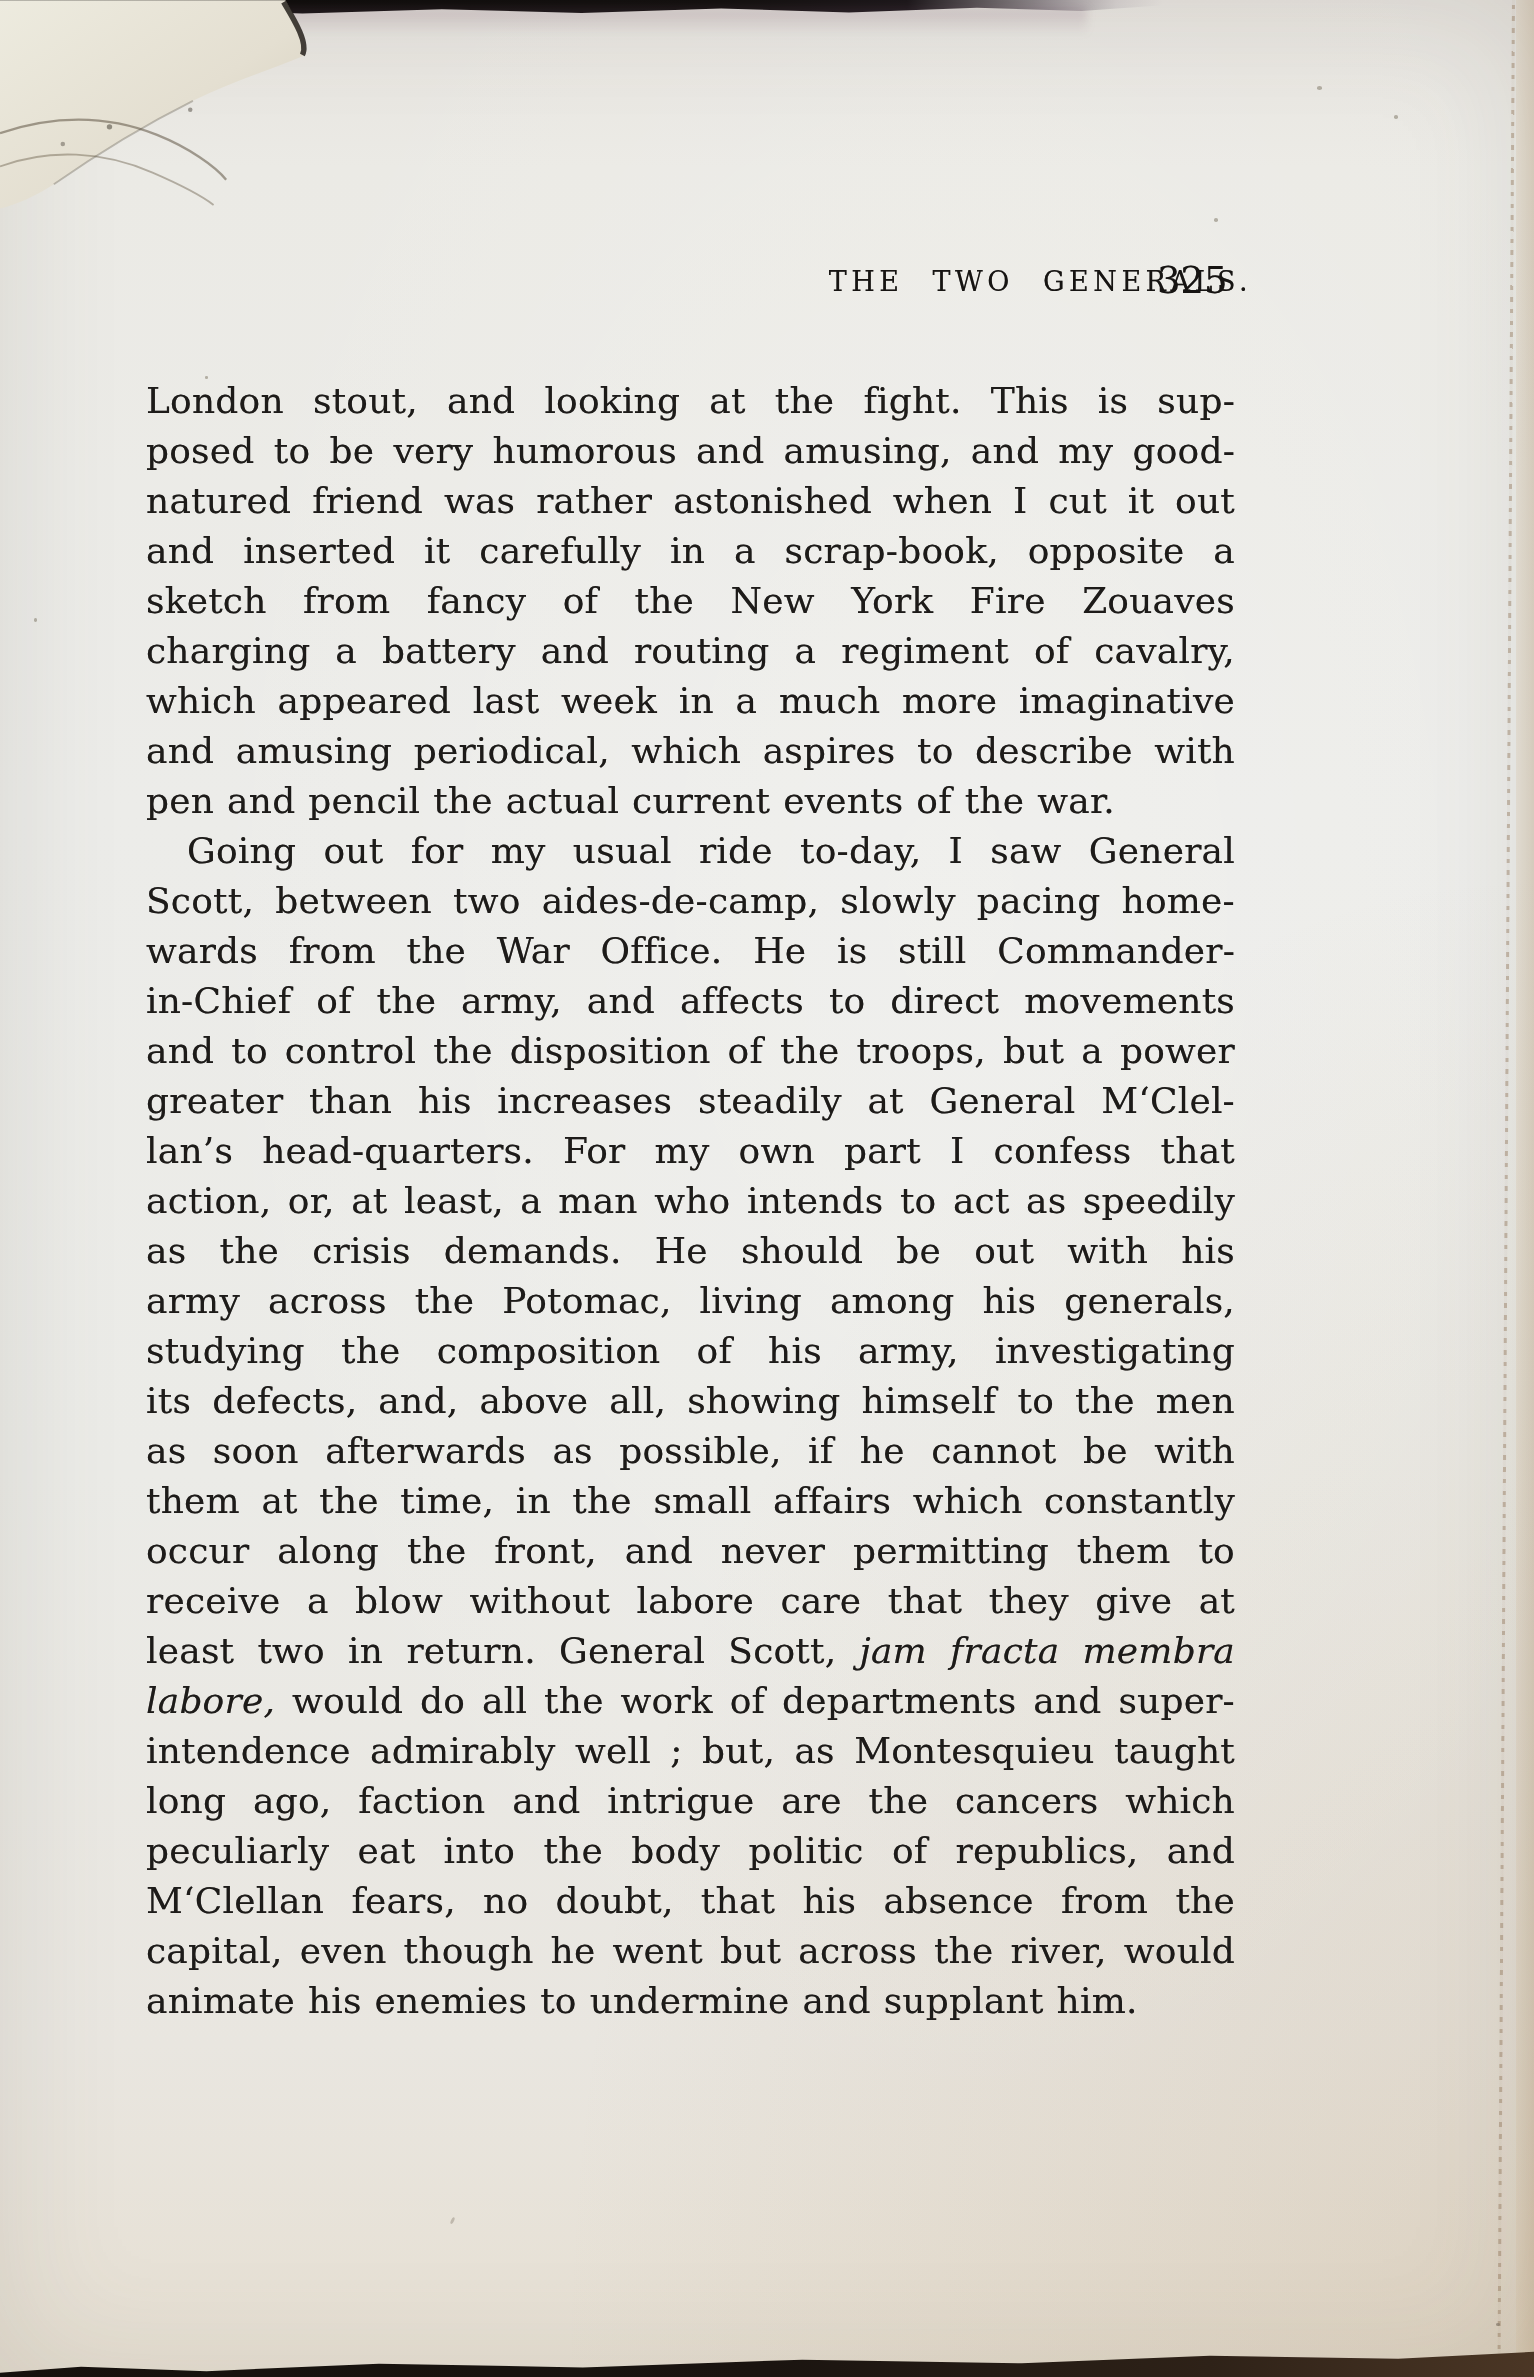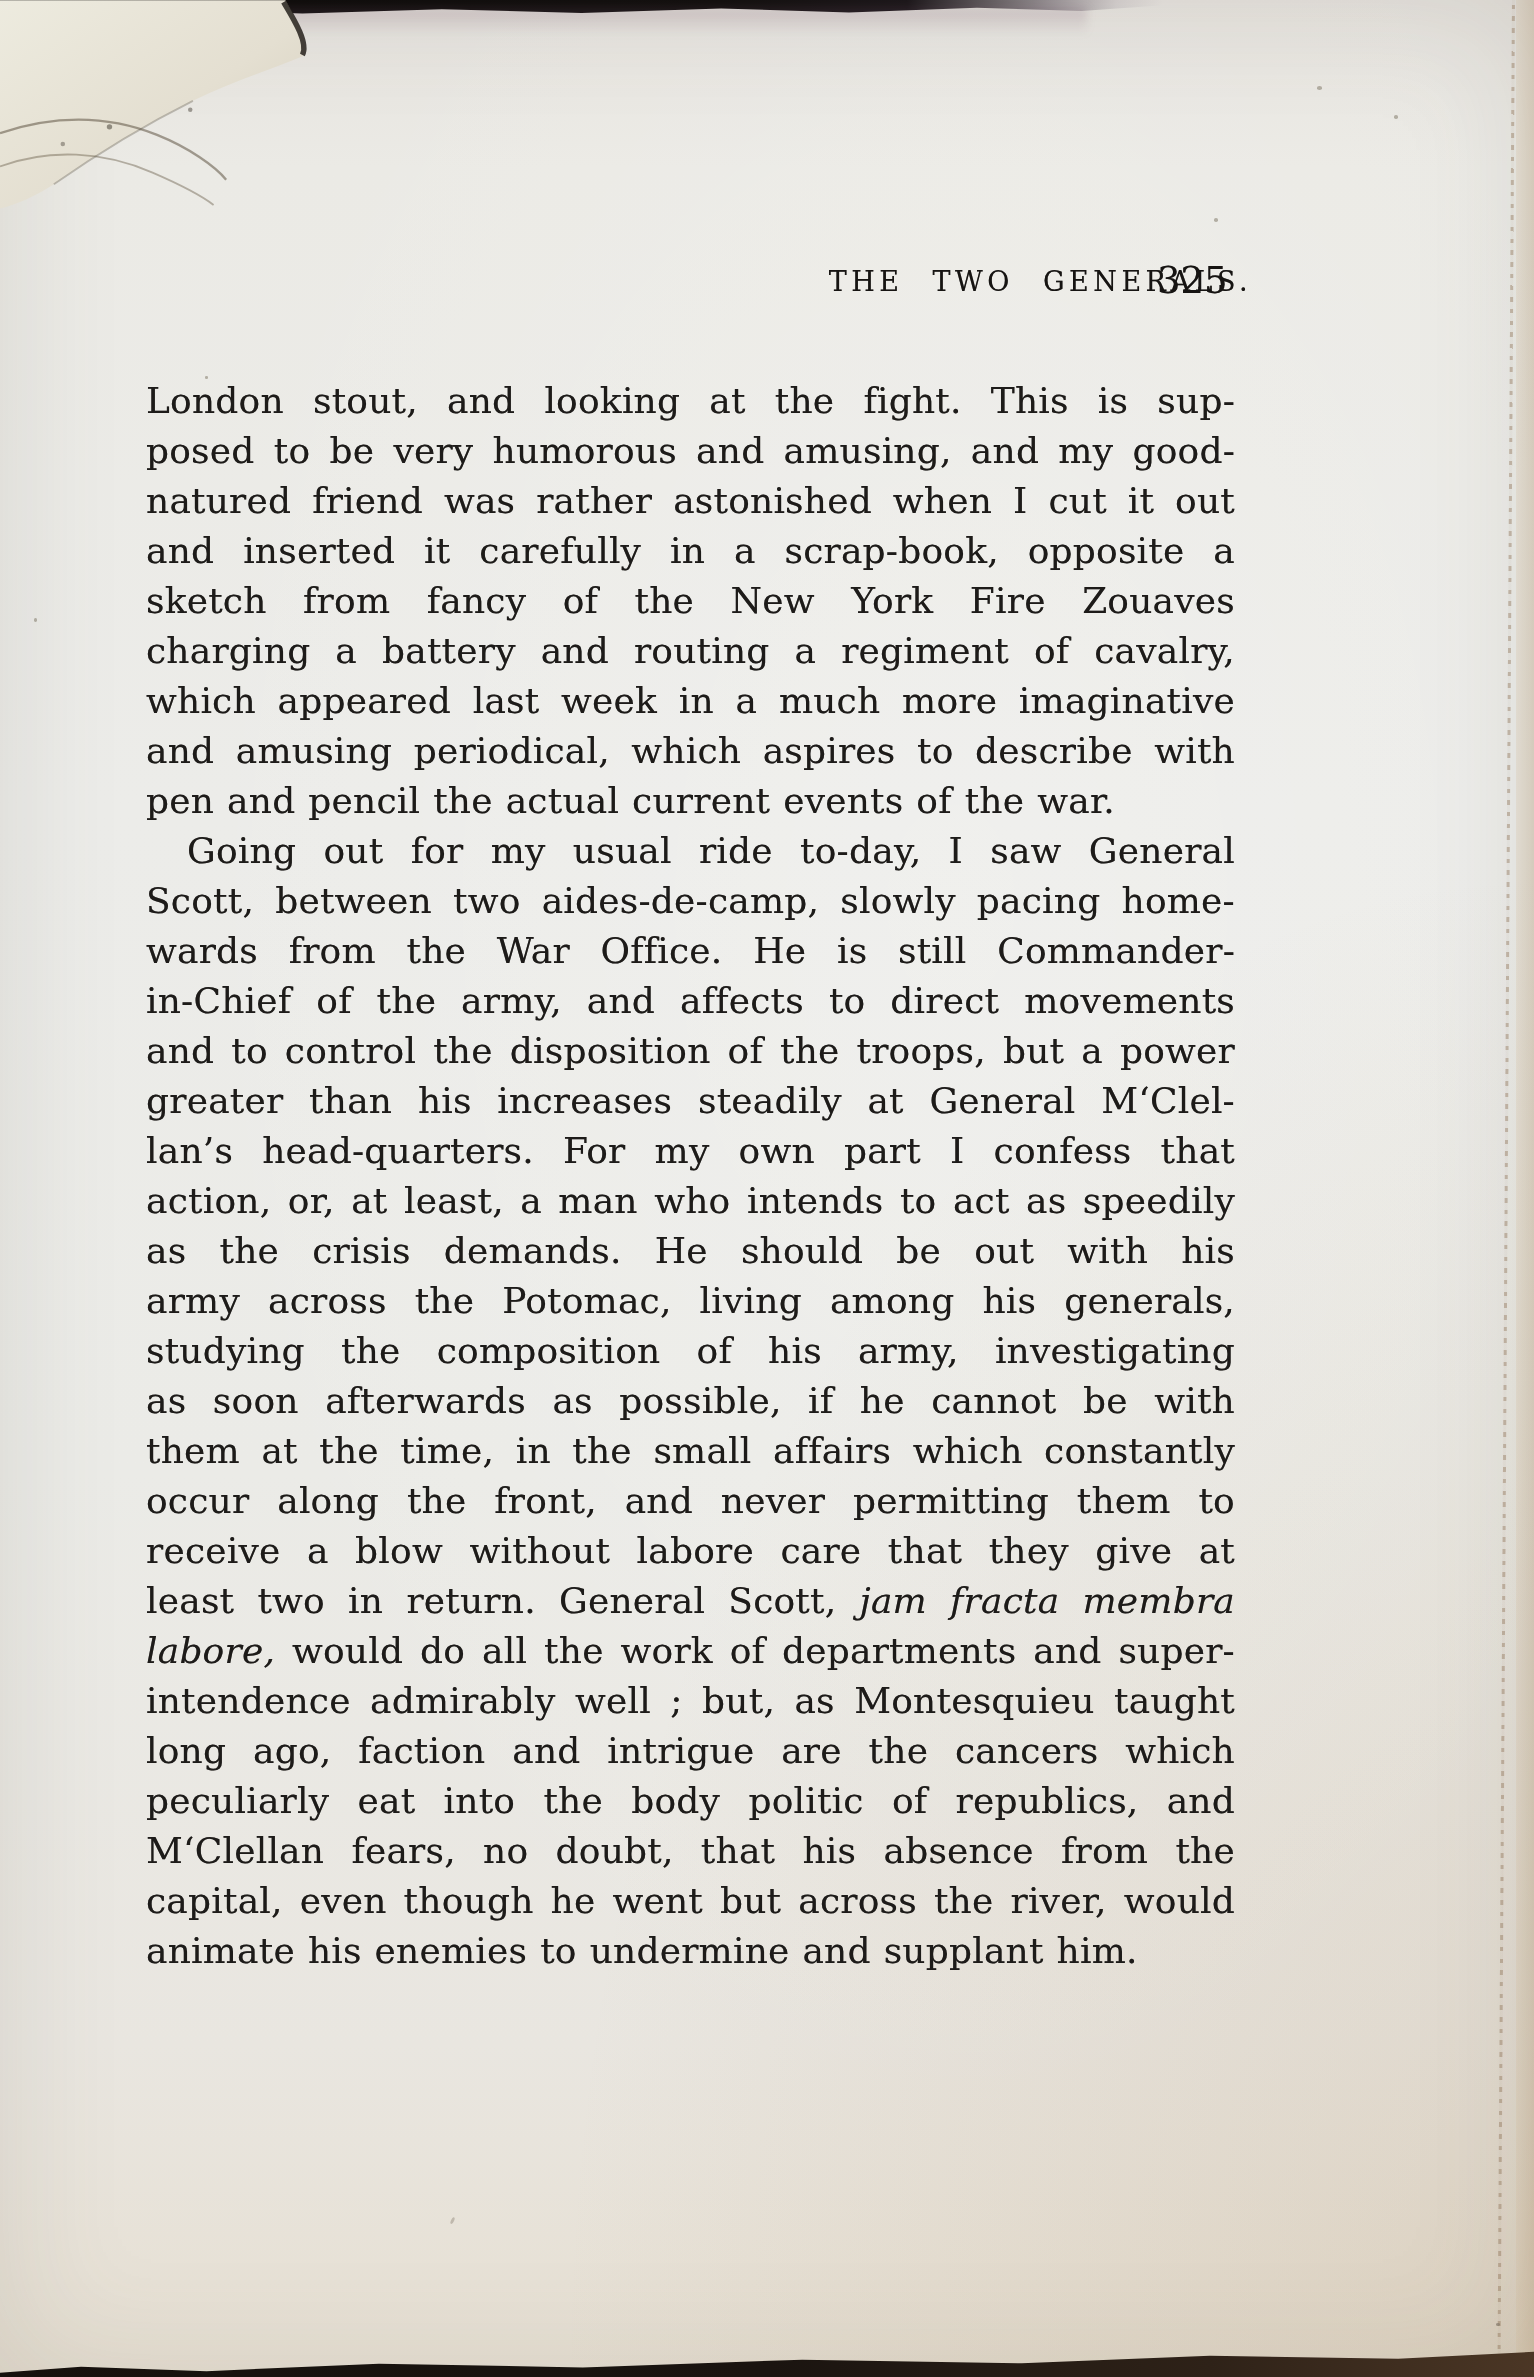--- a/index.html
+++ b/index.html
@@ -134,20 +134,21 @@
       <div class="line"><span>Scott, between two aides-de-camp, slowly pacing home-</span></div>
       <div class="line"><span>wards from the War Office.  He is still Commander-</span></div>
       <div class="line"><span>in-Chief of the army, and affects to direct movements</span></div>
       <div class="line"><span>and to control the disposition of the troops, but a power</span></div>
       <div class="line"><span>greater than his increases steadily at General M‘Clel-</span></div>
       <div class="line"><span>lan’s head-quarters.  For my own part I confess that</span></div>
       <div class="line"><span>action, or, at least, a man who intends to act as speedily</span></div>
       <div class="line"><span>as the crisis demands.  He should be out with his</span></div>
       <div class="line"><span>army across the Potomac, living among his generals,</span></div>
       <div class="line"><span>studying the composition of his army, investigating</span></div>
+      <div class="line"><span>its defects, and, above all, showing himself to the men</span></div>
       <div class="line"><span>as soon afterwards as possible, if he cannot be with</span></div>
       <div class="line"><span>them at the time, in the small affairs which constantly</span></div>
       <div class="line"><span>occur along the front, and never permitting them to</span></div>
       <div class="line"><span>receive a blow without labore care that they give at</span></div>
       <div class="line"><span>least two in return.  General Scott, </span><span class="it">jam fracta membra</span></div>
       <div class="line"><span class="it">labore,</span><span> would do all the work of departments and super-</span></div>
       <div class="line"><span>intendence admirably well ; but, as Montesquieu taught</span></div>
       <div class="line"><span>long ago, faction and intrigue are the cancers which</span></div>
       <div class="line"><span>peculiarly eat into the body politic of republics, and</span></div>
       <div class="line"><span>M‘Clellan fears, no doubt, that his absence from the</span></div>

